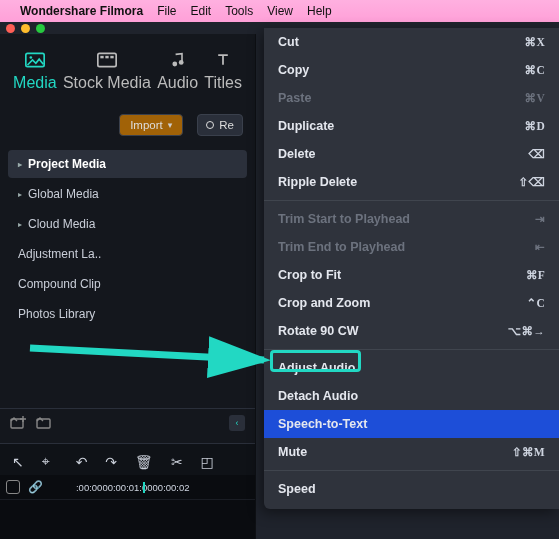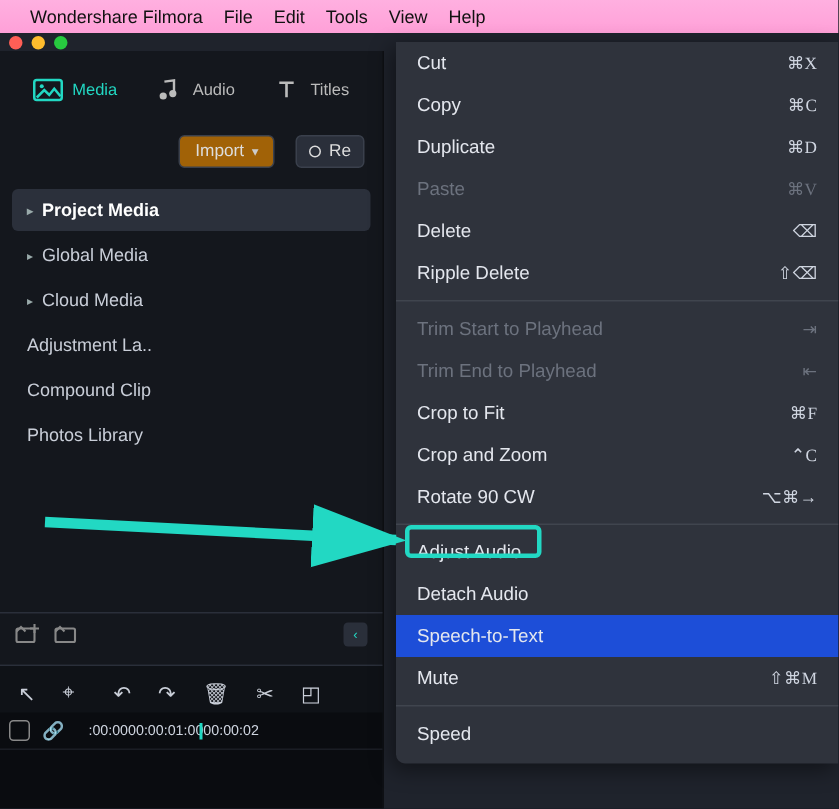--- a/index.html
+++ b/index.html
@@ -1,31 +1,31 @@
 <!DOCTYPE html>
 <html><head>
 <meta charset="utf-8">
 <style>
   * { margin: 0; padding: 0; box-sizing: border-box; font-family: -apple-system, BlinkMacSystemFont, "Segoe UI", sans-serif; }
   body { width: 559px; height: 539px; background: #1a1d24; position: relative; overflow: hidden; }
 
   .menubar { height: 22px; background: linear-gradient(#ffb0e0,#ffa0d8); display:flex; align-items:center; padding:0 6px; gap:14px; font-size:12px; color:#111; }
   .apple { font-size:13px; }
-  .appname { font-weight:400; font-size:12px; }
+  .appname { font-weight:700; font-size:12px; }
   .mitem { font-size:12px; }
 
   .tl { height:12px; display:flex; align-items:center; gap:6px; padding:0 6px; background:#1f232c; }
   .tl-dot { width:9px; height:9px; border-radius:50%; }
   .tl-r { background:#ff5f56; } .tl-y { background:#ffbd2d; } .tl-g { background:#27c93f; }
 
   .main { display:flex; height: calc(100% - 34px); }
   .left { width:256px; background:#14171d; position:relative; border-right:1px solid #0e1014; }
 
   .tabs { display:flex; justify-content:space-around; padding:18px 10px 14px 10px; }
-  .tab { display:flex; align-items:center; gap:6px; color:#bbb; font-size:11px; }
+  .tab { display:flex; flex-direction:column; align-items:center; gap:6px; color:#bbb; font-size:16px; }
   .tab.active { color:#22d8c3; }
   .tab-ic { width:20px; height:16px; display:flex; align-items:center; justify-content:center; }
   .tab-ic svg { width:20px; height:16px; }
 
   .side-row { display:flex; align-items:center; gap:8px; padding:8px 12px; }
   .import-btn { margin-left:auto; display:flex; align-items:center; gap:5px; padding:4px 10px; background:#a16207; border:1px solid #3a404c; border-radius:4px; color:#ddd; font-size:11.5px; }
   .chev { font-size:9px; color:#ccc; }
   .rec-btn { display:flex; align-items:center; gap:5px; padding:4px 8px; background:#2a2f3a; border:1px solid #3a404c; border-radius:4px; color:#ddd; font-size:11.5px; margin-left:6px; }
   .rec-dot { width:8px; height:8px; border-radius:50%; border:1.5px solid #ddd; }
 
@@ -36,31 +36,31 @@
 
   .bottom-ic { position:absolute; bottom:102px; left:0; right:0; display:flex; align-items:center; padding:6px 10px; border-top:1px solid #2a2f3a; }
   .collapse { margin-left:auto; width:16px; height:16px; background:#2a2f3a; border-radius:3px; display:flex; align-items:center; justify-content:center; color:#22d8c3; font-size:9px; }
 
   .toolbar { position:absolute; bottom:60px; left:0; right:0; height:36px; display:flex; align-items:center; gap:18px; padding:0 12px; background:#0f1217; border-top:1px solid #2a2f3a; }
   .tb-ic { color:#c9ced8; font-size:14px; }
 
   .timeline-head { position:absolute; bottom:40px; left:0; right:0; height:24px; background:#0a0c10; display:flex; align-items:center; padding:0 6px; gap:8px; }
   .tl-ic { border:1.5px solid #888; border-radius:3px; width:14px; height:14px; }
   .link-ic { color:#22d8c3; font-size:12px; }
-  .ruler-wrap { flex:1; position:relative; color:#cfd5e0; font-size:9.5px; display:flex; padding-left:8px; overflow:hidden; }
+  .ruler-wrap { flex:1; position:relative; color:#cfd5e0; font-size:9.5px; display:flex; padding-left:8px; overflow:hidden;margin-left:17px; }
   .playhead { position:absolute; left:41.5%; top:-2px; width:2px; height:48px; background:#22d8c3; }
   .playhead:before { content:''; position:absolute; left:-3px; top:-4px; width:8px; height:6px; background:#22d8c3; border-radius:2px; }
 
   .timeline-track { position:absolute; bottom:0; left:0; right:0; height:40px; background:#0a0c10; border-top:1px solid #1a1d24; }
 
   .right { flex:1; background:#1f232c; }
 
   .ctx { position:absolute; left:264px; top:28px; width:295px; background:#2f333c; border-radius:0 0 0 6px; box-shadow:-3px 4px 14px rgba(0,0,0,.45); padding-bottom:6px; }
   .ctx-sep { height:1px; background:#40454e; margin:4px 0; }
-  .ctx-item { display:flex; align-items:flex-start; justify-content:space-between; padding:7px 14px; font-size:12.5px; color:#e4e7ee; }
+  .ctx-item { display:flex; align-items:flex-start; justify-content:space-between; padding:7px 14px; font-size:12.5px; color:#e4e7ee;font-weight:bold; }
   .ctx-item.dis { color:#6c727e; }
   .ctx-item.hi { background:#1d4ed8; }
   .ctx-sc { color:#cfd5e0; font-size:11.5px; font-family:-apple-system; letter-spacing:0.3px; }
   .ctx-item.dis .ctx-sc { color:#6c727e; }
   .new-tag { width:20px; height:10px; background:#ff4a8d; border-radius:2px; display:inline-block; margin-right:4px; }
   .ctx-left { display:flex; align-items:center; }
 
   .stt-box { position:absolute; left:270px; top:350px; width:91px; height:22px; border:3px solid #22d8c3; border-radius:4px; pointer-events:none; z-index:60; }
 
   .arrow-svg { position:absolute; left:26px; top:330px; z-index:55; pointer-events:none; }
@@ -92,20 +92,31 @@
     <div class="tabs">
       <div class="tab active">
         <span class="tab-ic">
           <svg viewBox="0 0 24 18">
               <rect x="1" y="1" width="22" height="16" rx="2" fill="none" stroke="#22d8c3" stroke-width="2"></rect>
               <circle cx="7" cy="6" r="1.6" fill="#22d8c3"></circle>
               <path d="M3 15 L9 9 L13 13 L17 8 L22 14" fill="none" stroke="#22d8c3" stroke-width="2"></path>
             </svg>
         </span>
         <span>Media</span>
+      </div>
+      <div class="tab">
+        <span class="tab-ic">
+          <svg viewBox="0 0 24 18">
+              <rect x="1" y="1" width="22" height="16" rx="2" fill="none" stroke="#bbb" stroke-width="2"></rect>
+              <rect x="4" y="4" width="4" height="3" fill="#bbb"></rect>
+              <rect x="10" y="4" width="4" height="3" fill="#bbb"></rect>
+              <rect x="16" y="4" width="4" height="3" fill="#bbb"></rect>
+            </svg>
+        </span>
+        <span>Stock Media</span>
       </div>
       <div class="tab">
         <span class="tab-ic">
           <svg viewBox="0 0 20 20">
               <path d="M7 3 L15 2 V13" fill="none" stroke="#bbb" stroke-width="2"></path>
               <circle cx="6" cy="15" r="3" fill="#bbb"></circle>
               <circle cx="14" cy="13" r="3" fill="#bbb"></circle>
             </svg>
         </span>
         <span>Audio</span>
@@ -203,31 +214,31 @@
         <span>Cut</span>
       </span>
       <span class="ctx-sc">⌘X</span>
     </div>
     <div class="ctx-item">
       <span class="ctx-left">
         <span>Copy</span>
       </span>
       <span class="ctx-sc">⌘C</span>
     </div>
+    <div class="ctx-item dis">
+      <span class="ctx-left">
+        <span>Paste</span>
+      </span>
+      <span class="ctx-sc">⌘V</span>
+    </div>
     <div class="ctx-item">
       <span class="ctx-left">
         <span>Duplicate</span>
       </span>
       <span class="ctx-sc">⌘D</span>
-    </div>
-    <div class="ctx-item dis">
-      <span class="ctx-left">
-        <span>Paste</span>
-      </span>
-      <span class="ctx-sc">⌘V</span>
     </div>
     <div class="ctx-item">
       <span class="ctx-left">
         <span>Delete</span>
       </span>
       <span class="ctx-sc">⌫</span>
     </div>
     <div class="ctx-item">
       <span class="ctx-left">
         <span>Ripple Delete</span>

